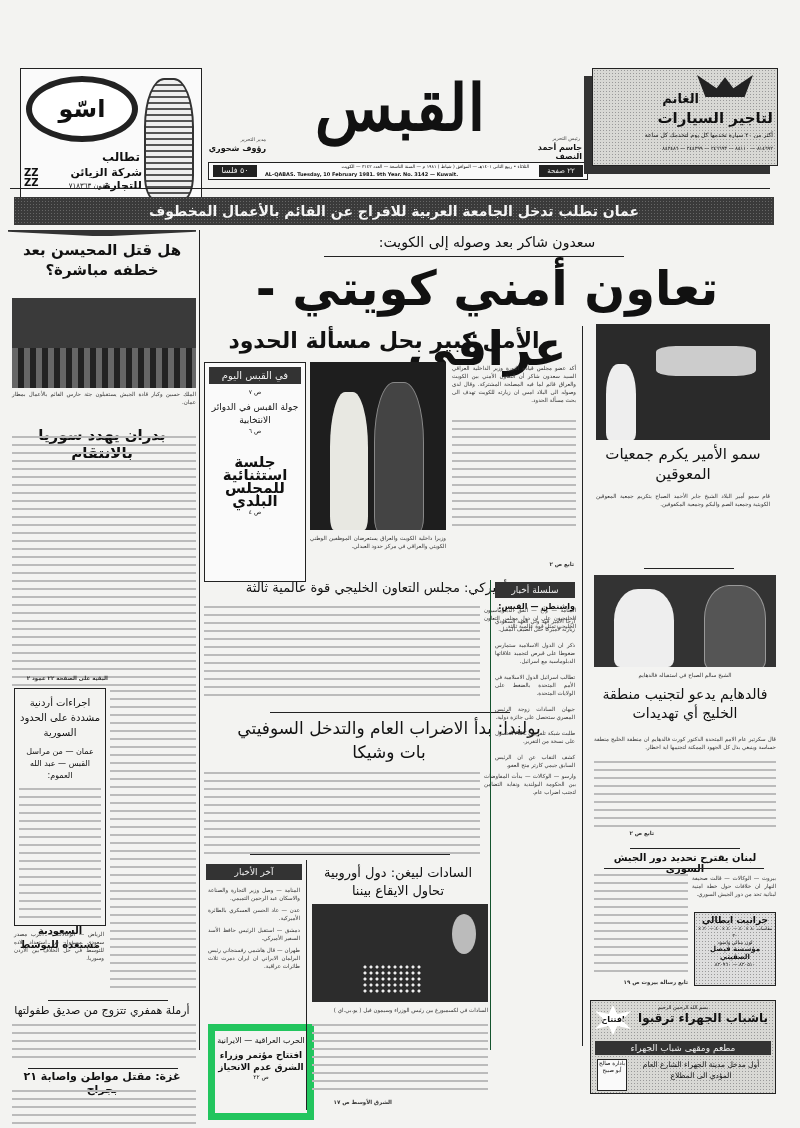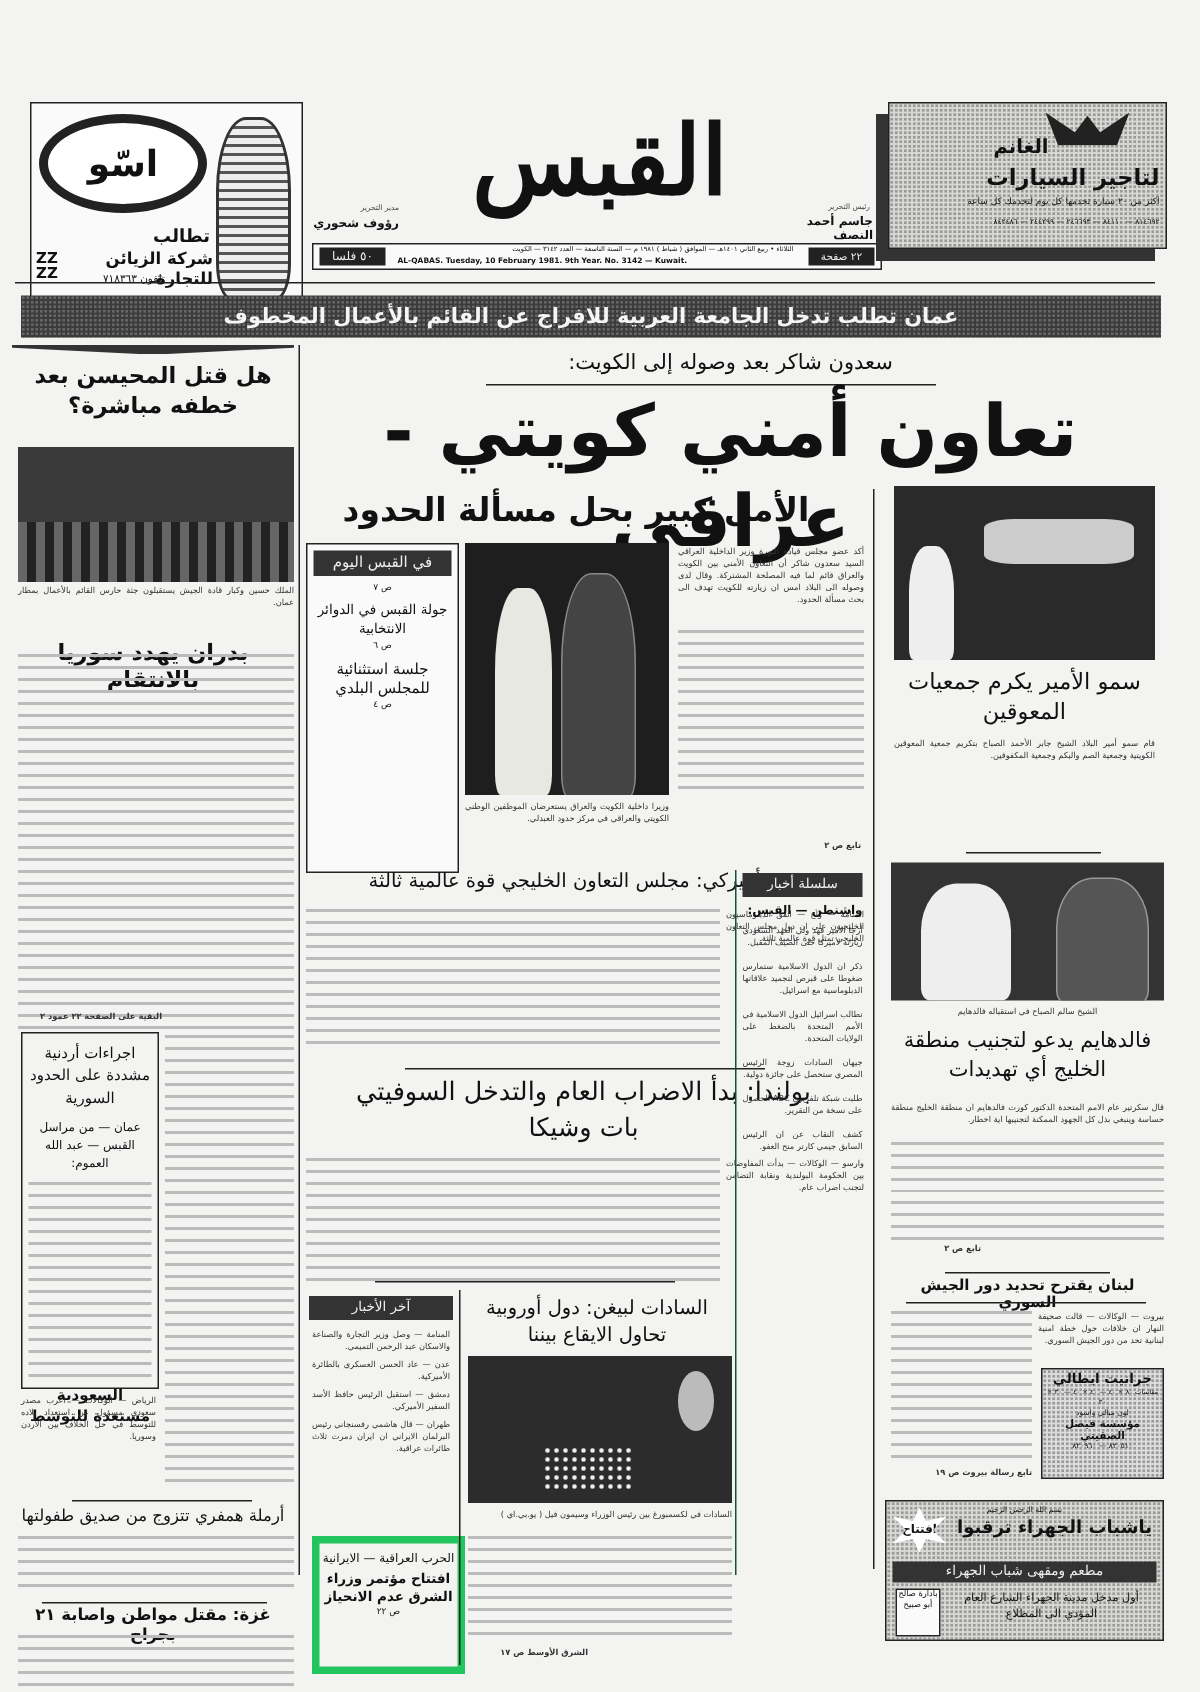--- a/index.html
+++ b/index.html
@@ -97,21 +97,21 @@
   <div class="hl" style="position:absolute;left:0;top:4px;width:566px;font-size:14px;font-weight:normal;">سعدون شاكر بعد وصوله إلى الكويت:</div>
   <div class="hline" style="left:120px;top:26px;width:300px;"></div>
   <div class="hl" style="position:absolute;left:0;top:28px;width:566px;font-size:48px;line-height:60px;">تعاون أمني كويتي - عراقي</div>
   <div class="hl" style="position:absolute;left:0;top:96px;width:360px;font-size:22px;line-height:30px;">الأمل كبير بحل مسألة الحدود</div>
 
   <div class="abs" style="left:0;top:132px;width:100px;height:218px;border:1px solid #222;background:#fafafa;">
     <div class="boxhead" style="margin:4px;">في القبس اليوم</div>
     <div class="ctr" style="font-size:6px;direction:rtl;">ص ٧</div>
     <div class="hl" style="font-size:9px;line-height:13px;padding:6px 4px 0;font-weight:normal;">جولة القبس في الدوائر الانتخابية</div>
     <div class="ctr" style="font-size:6px;direction:rtl;">ص ٦</div>
-    <div class="hl" style="font-size:10px;line-height:13px;padding:6px 4px 0;font-weight:normal;">جلسة استثنائية للمجلس البلدي</div>
+    <div class="hl" style="font-size:15px;line-height:13px;padding:6px 4px 0;font-weight:bold;margin-top:16px;">جلسة استثنائية للمجلس البلدي</div>
     <div class="ctr" style="font-size:6px;direction:rtl;">ص ٤</div>
   </div>
 
   <div class="photo" style="left:106px;top:132px;width:136px;height:168px;background:#1e1e1e;">
     <div class="fig" style="left:20px;top:30px;width:38px;height:138px;background:#e8e8e2;"></div>
     <div class="fig" style="left:64px;top:20px;width:48px;height:148px;background:#444;border:1px solid #888;"></div>
   </div>
   <div class="txt" style="position:absolute;left:106px;top:304px;width:136px;">وزيرا داخلية الكويت والعراق يستعرضان الموظفين الوطني الكويتي والعراقي في مركز حدود العبدلي.</div>
 
   <div class="txt" style="position:absolute;left:248px;top:134px;width:124px;">أكد عضو مجلس قيادة الثورة وزير الداخلية العراقي السيد سعدون شاكر أن التعاون الأمني بين الكويت والعراق قائم لما فيه المصلحة المشتركة. وقال لدى وصوله الى البلاد امس ان زيارته للكويت تهدف الى بحث مسألة الحدود.</div>
@@ -155,21 +155,21 @@
 </div>
 
 <div class="abs" style="left:204px;top:860px;width:100px;height:150px;">
   <div class="boxhead" style="font-size:9px;margin:4px 2px;">آخر الأخبار</div>
   <div class="txt" style="padding:2px 4px;">المنامة — وصل وزير التجارة والصناعة والاسكان عبد الرحمن التميمي.</div>
   <div class="txt" style="padding:2px 4px;">عدن — عاد الحسن العسكري بالطائرة الأميركية.</div>
   <div class="txt" style="padding:2px 4px;">دمشق — استقبل الرئيس حافظ الأسد السفير الأميركي.</div>
   <div class="txt" style="padding:2px 4px;">طهران — قال هاشمي رفسنجاني رئيس البرلمان الايراني ان ايران دمرت ثلاث طائرات عراقية.</div>
 </div>
 
-<div class="abs" style="left:208px;top:1024px;width:92px;height:82px;border:5px solid #22c55e;">
+<div class="abs" style="left:208px;top:1024px;width:92px;height:82px;border:7px solid #22c55e;">
   <div class="hl" style="font-size:8px;line-height:12px;padding-top:4px;font-weight:normal;">الحرب العراقية — الايرانية</div>
   <div class="hl" style="font-size:9px;line-height:12px;padding:2px 2px 0;">افتتاح مؤتمر وزراء الشرق عدم الانحياز</div>
   <div class="ctr" style="font-size:6px;direction:rtl;">ص ٢٢</div>
 </div>
 
 <div class="vline" style="left:306px;top:860px;height:250px;"></div>
 
 <div class="abs" style="left:308px;top:860px;width:180px;height:250px;">
   <div class="hl" style="position:absolute;left:0;top:4px;width:180px;font-size:13px;line-height:18px;font-weight:normal;">السادات لبيغن: دول أوروبية تحاول الايقاع بيننا</div>
   <div class="photo" style="left:4px;top:44px;width:176px;height:98px;background:#2c2c2c;">

